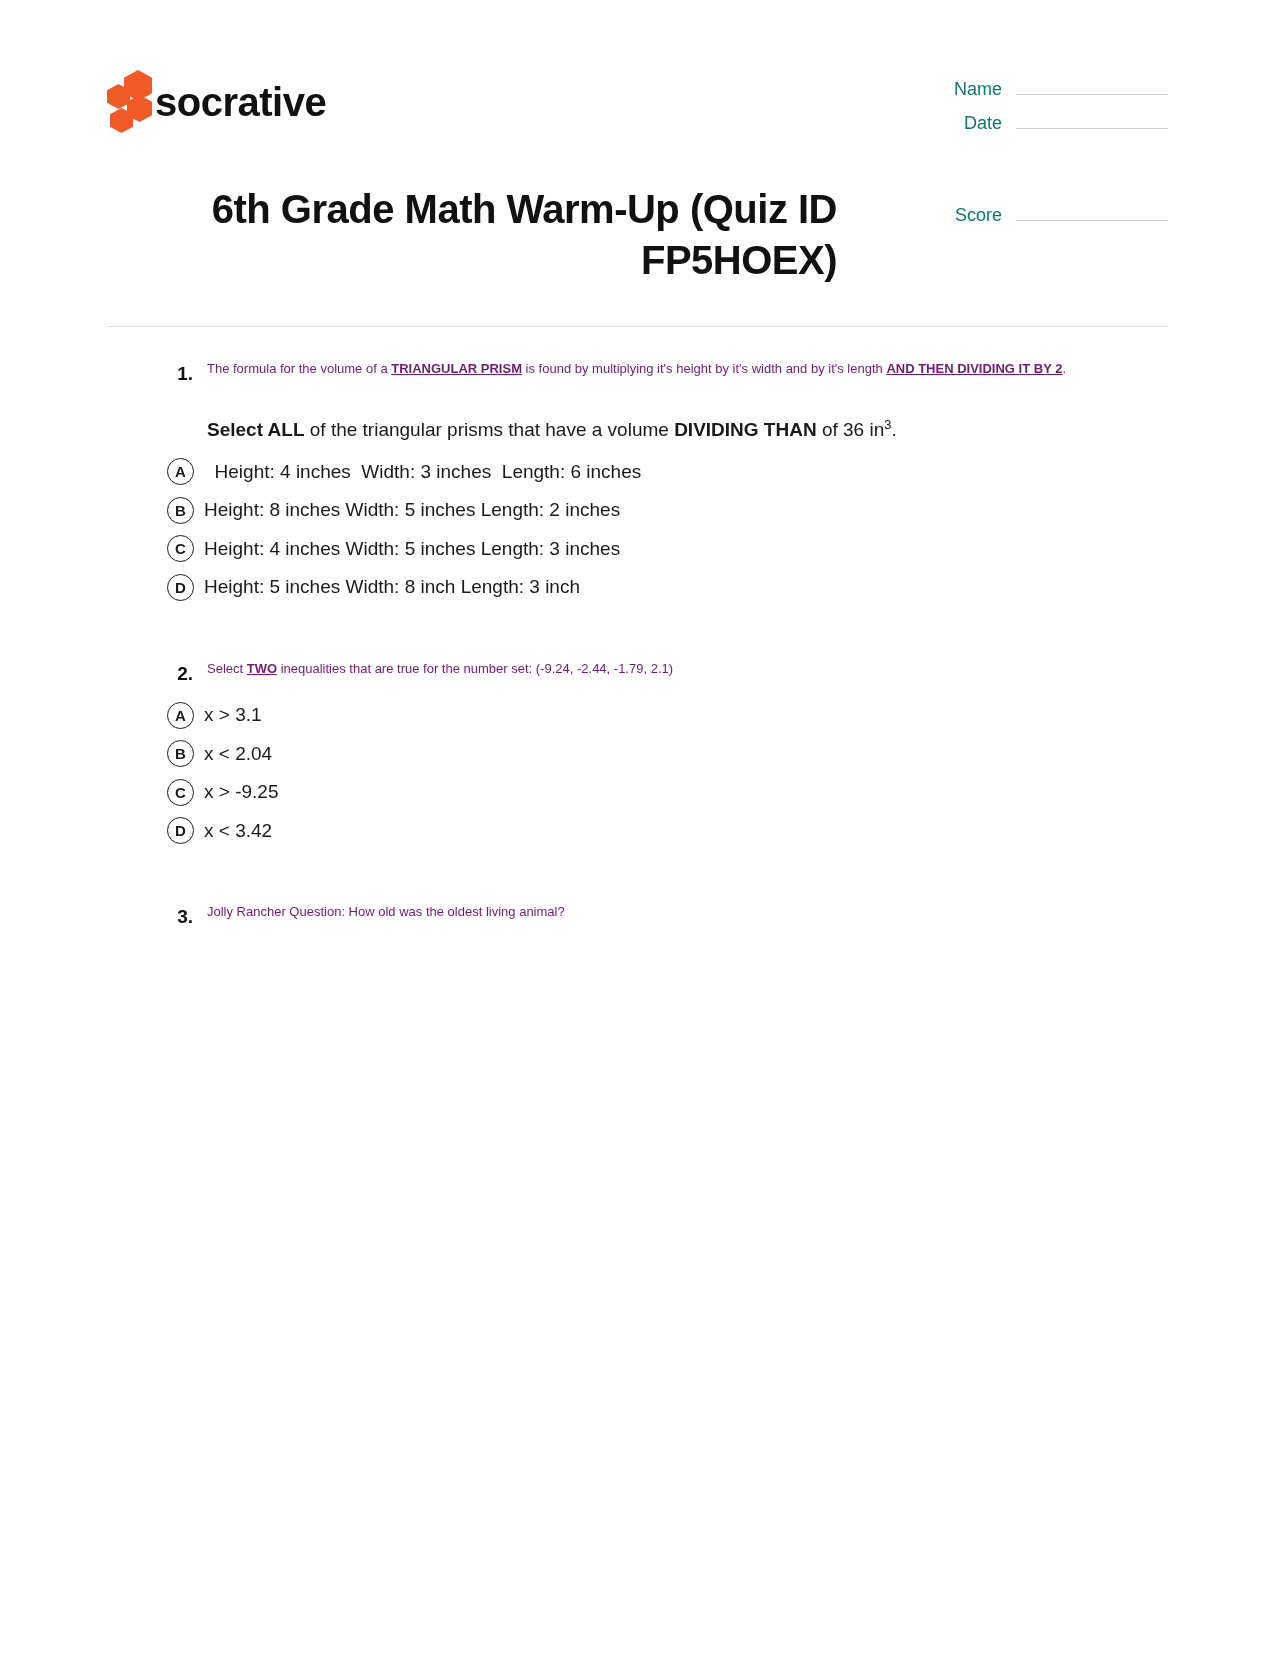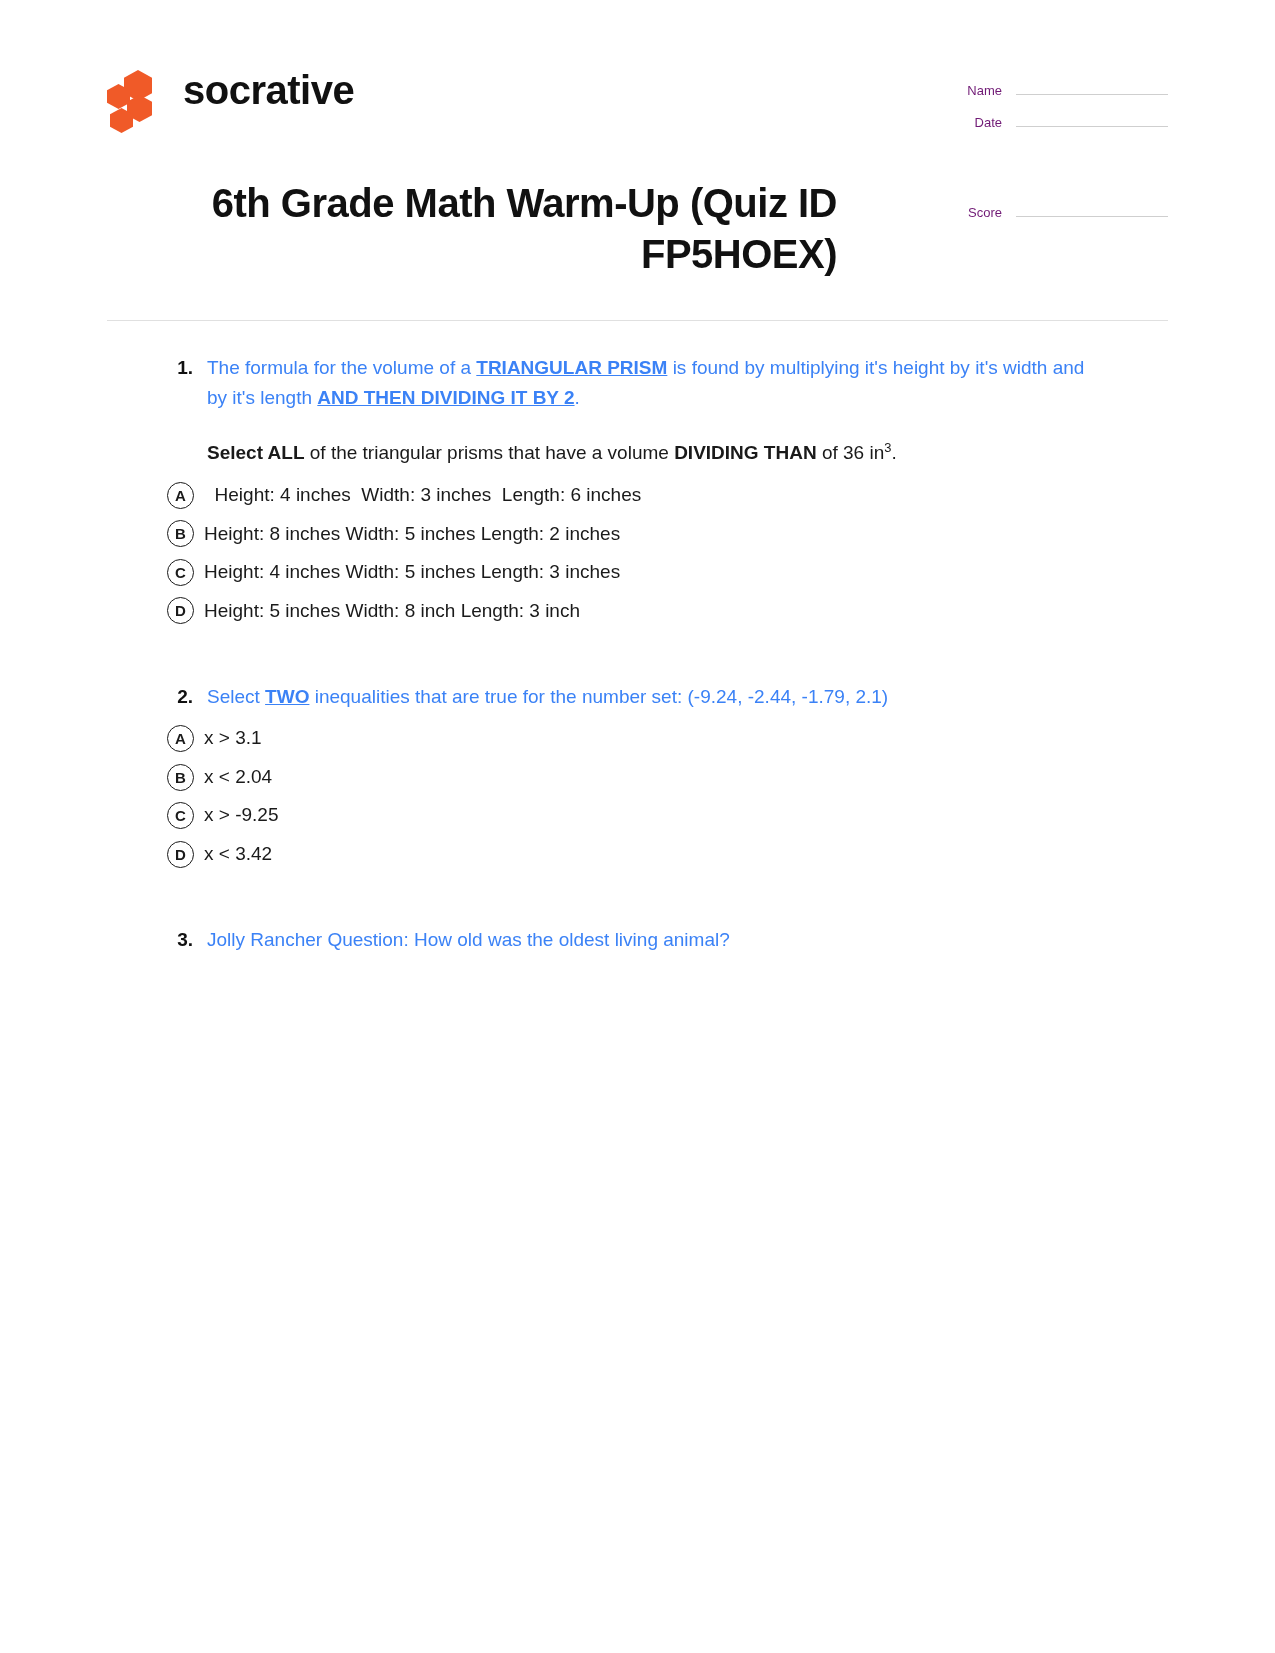--- a/index.html
+++ b/index.html
@@ -21,22 +21,22 @@
   }
 
   
   .header {
     display: flex;
     align-items: flex-start;
     justify-content: space-between;
   }
   .brand {
     display: flex;
-    align-items: flex-start;
-    gap: 30px;
+    align-items: flex-end;
+    gap: 2px;
     padding-top: 12px;
   }
   .logo-mark {
     width: 46px;
     height: 52px;
     position: relative;
     flex: none;
   }
   .hex {
     position: absolute;
@@ -75,22 +75,22 @@
     padding-top: 18px;
   }
   .meta-row {
     display: flex;
     align-items: baseline;
     justify-content: flex-end;
     gap: 14px;
     margin-bottom: 10px;
   }
   .meta-label {
-    font-size: 13px;
-    color: #701a75;
+    font-size: 18px;
+    color: #0f766e;
     white-space: nowrap;
   }
   .meta-line {
     width: 152px;
     border-bottom: 1.5px solid #cfcfcf;
     height: 19px;
   }
   .meta-row.score {
     margin-top: 68px;
   }
@@ -135,23 +135,23 @@
   .q-num {
     font-size: 19px;
     font-weight: 700;
     color: #111111;
     min-width: 22px;
     text-align: right;
     line-height: 1.55;
     flex: none;
   }
   .q-text {
-    font-size: 19px;
+    font-size: 13px;
     line-height: 1.55;
-    color: #3b82f6;
+    color: #701a75;
     max-width: 880px;
   }
   .q-text b, .q-text .u {
     font-weight: 700;
     text-decoration: underline;
   }
   .q-sub {
     font-size: 19px;
     line-height: 1.55;
     color: #1a1a1a;

